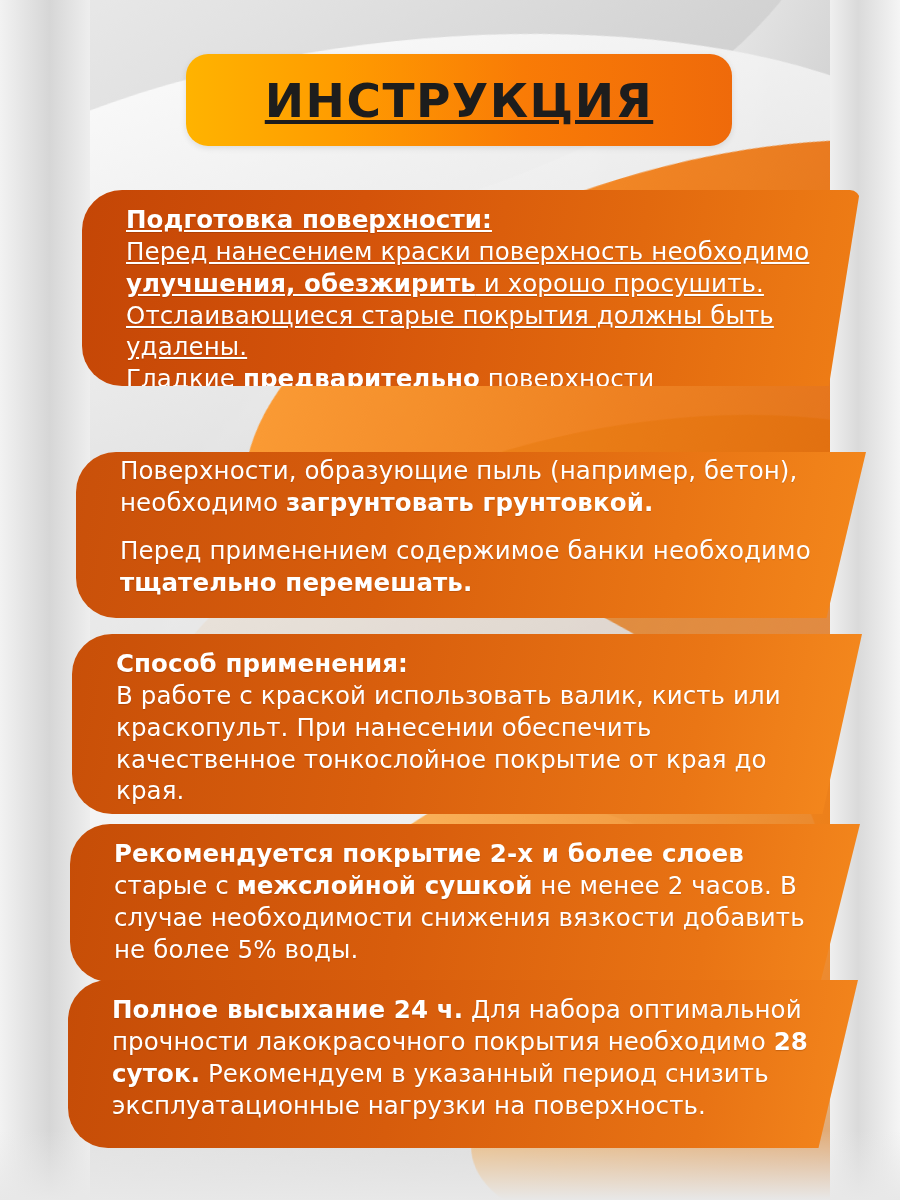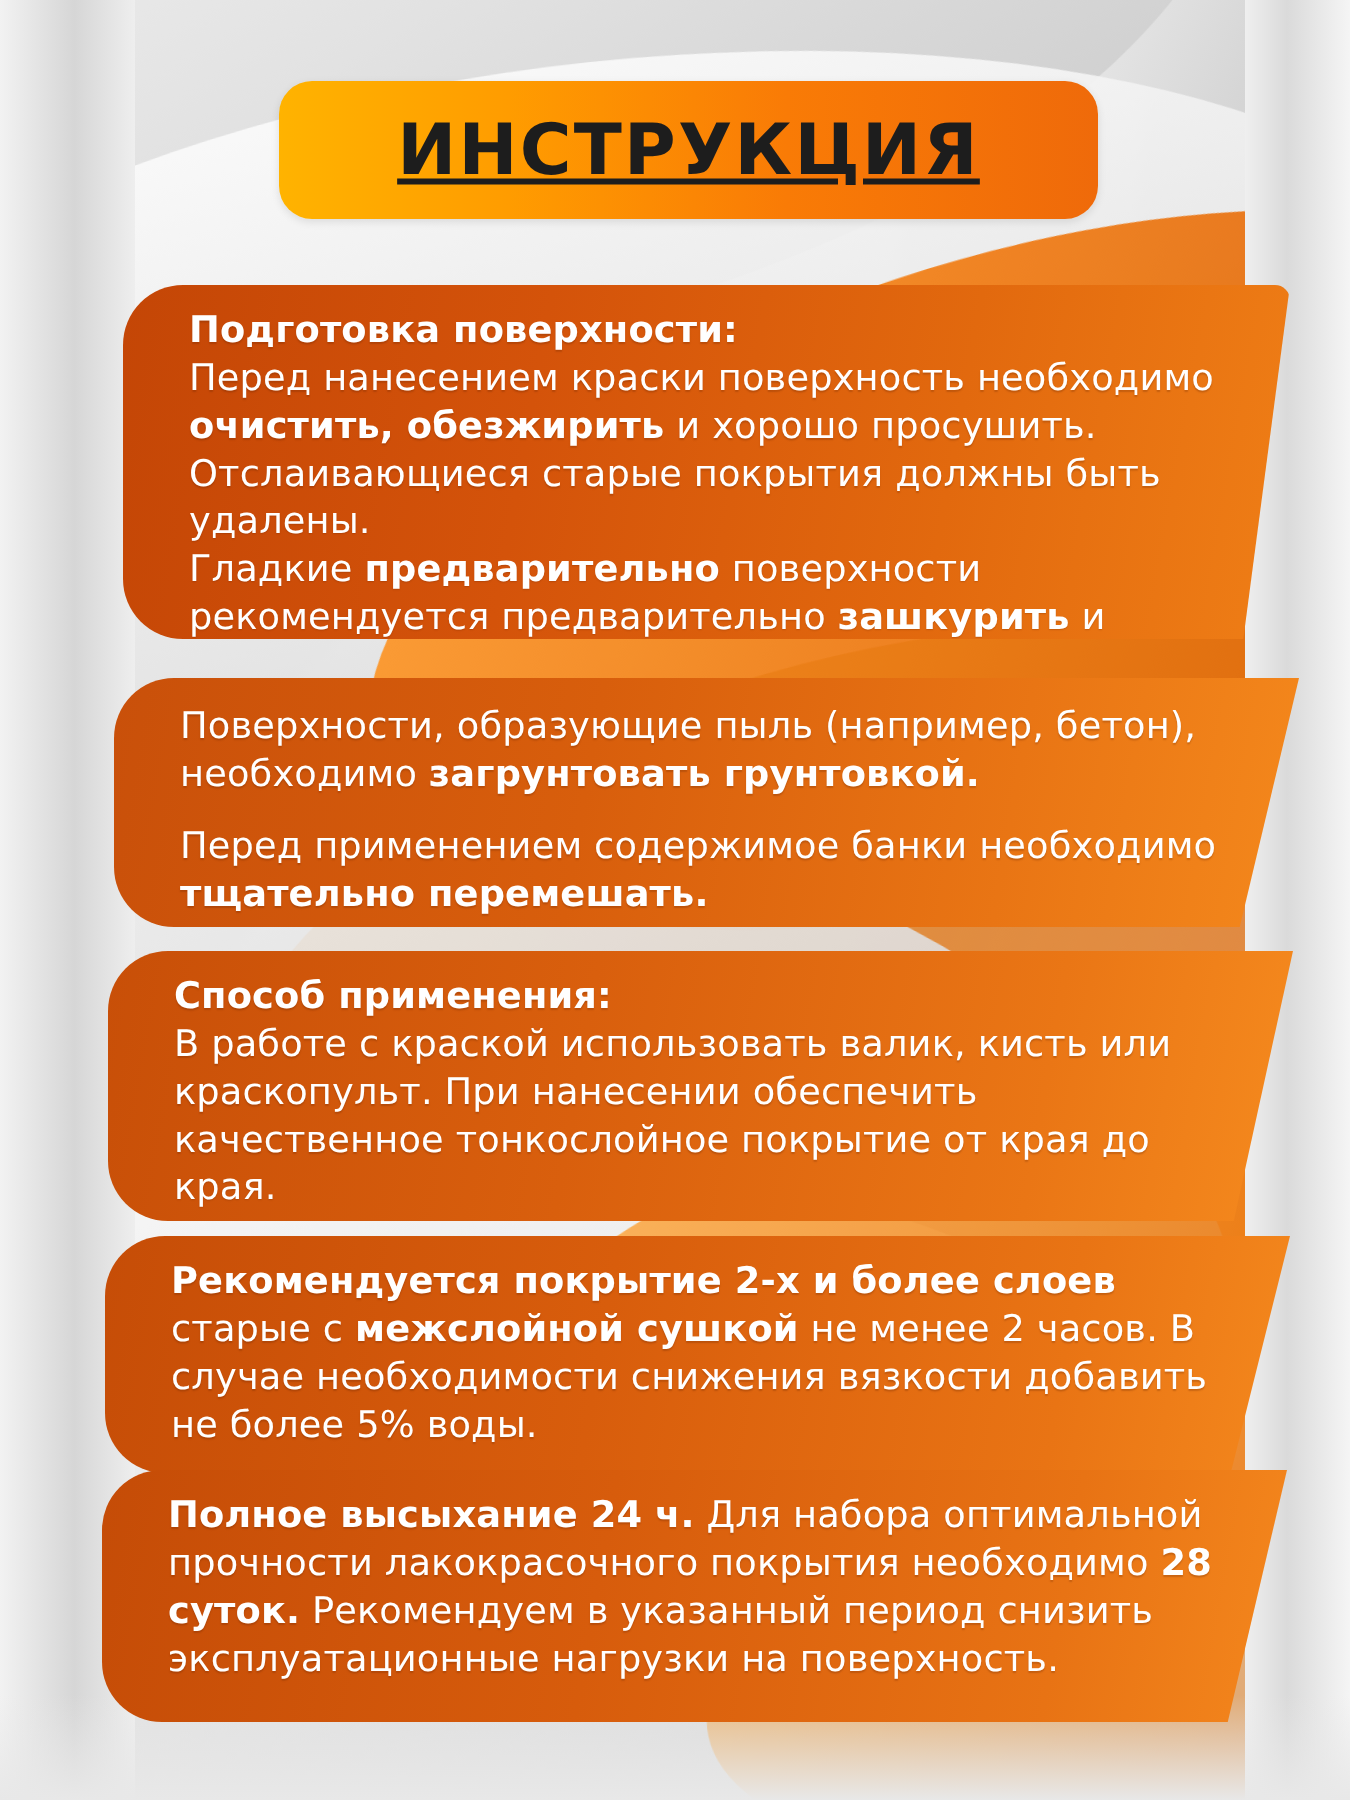--- a/index.html
+++ b/index.html
@@ -136,35 +136,36 @@
     font-size: 24.5px;
     line-height: 1.30;
     letter-spacing: 0.1px;
     text-shadow: 0 1px 1px rgba(90,30,0,0.25);
   }
   .block p { margin: 0; }
   .block b { font-weight: bold; }
 
   
   .b1 {
-    left: 82px; top: 190px; width: 778px; height: 236px;
+    left: 82px; top: 190px; width: 778px; height: 196px;
     background: linear-gradient(100deg, #c44606 0%, #d4530a 35%, #e2690e 70%, #ef7e16 100%);
     border-top-left-radius: 40px;
     border-bottom-left-radius: 40px;
     border-top-right-radius: 10px;
     border-bottom-right-radius: 10px;
     clip-path: polygon(0 0, 100% 0, 96% 100%, 0 100%);
+    text-decoration: underline;
   }
   .b2 {
     left: 76px; top: 452px; width: 790px; height: 166px;
     background: linear-gradient(100deg, #c9500a 0%, #d85e0c 40%, #e97514 75%, #f4881c 100%);
     border-top-left-radius: 40px;
     border-bottom-left-radius: 40px;
     clip-path: polygon(0 0, 100% 0, 95% 100%, 0 100%);
-    padding-top: 16px;
+    padding-top: 3px;
   }
   .b3 {
     left: 72px; top: 634px; width: 790px; height: 180px;
     background: linear-gradient(100deg, #c84f08 0%, #d95f0d 40%, #ea7615 78%, #f58a1e 100%);
     border-top-left-radius: 40px;
     border-bottom-left-radius: 40px;
     clip-path: polygon(0 0, 100% 0, 95% 100%, 0 100%);
   }
   .b4 {
     left: 70px; top: 824px; width: 790px; height: 158px;
@@ -200,21 +201,21 @@
   <div class="bg-edge-left"></div>
   <div class="bg-edge-right"></div>
   <div class="bg-bottom"></div>
 
   <div class="title-bar">
     <span class="title-text">ИНСТРУКЦИЯ</span>
   </div>
 
   <div class="block b1">
       <p><b>Подготовка поверхности:</b></p>
-      <p><span>Перед нанесением краски поверхность необходимо </span><b>очистить, обезжирить</b><span> и хорошо просушить. Отслаивающиеся старые покрытия должны быть удалены.</span></p>
+      <p><span>Перед нанесением краски поверхность необходимо </span><b>улучшения, обезжирить</b><span> и хорошо просушить. Отслаивающиеся старые покрытия должны быть удалены.</span></p>
       <p><span>Гладкие </span><b>предварительно</b><span> поверхности рекомендуется предварительно </span><b>зашкурить</b><span> и обезжирить для улучшения адгезии.</span></p>
     </div>
   <div class="block b2">
       <p><span>Поверхности, образующие пыль (например, бетон), необходимо </span><b>загрунтовать грунтовкой.</b></p>
       <div class="spacer"></div>
       <p><span>Перед применением содержимое банки необходимо </span><b>тщательно перемешать.</b></p>
     </div>
   <div class="block b3">
       <p><b>Способ применения:</b></p>
       <p><span>В работе с краской использовать валик, кисть или краскопульт. При нанесении обеспечить качественное тонкослойное покрытие от края до края.</span></p>

